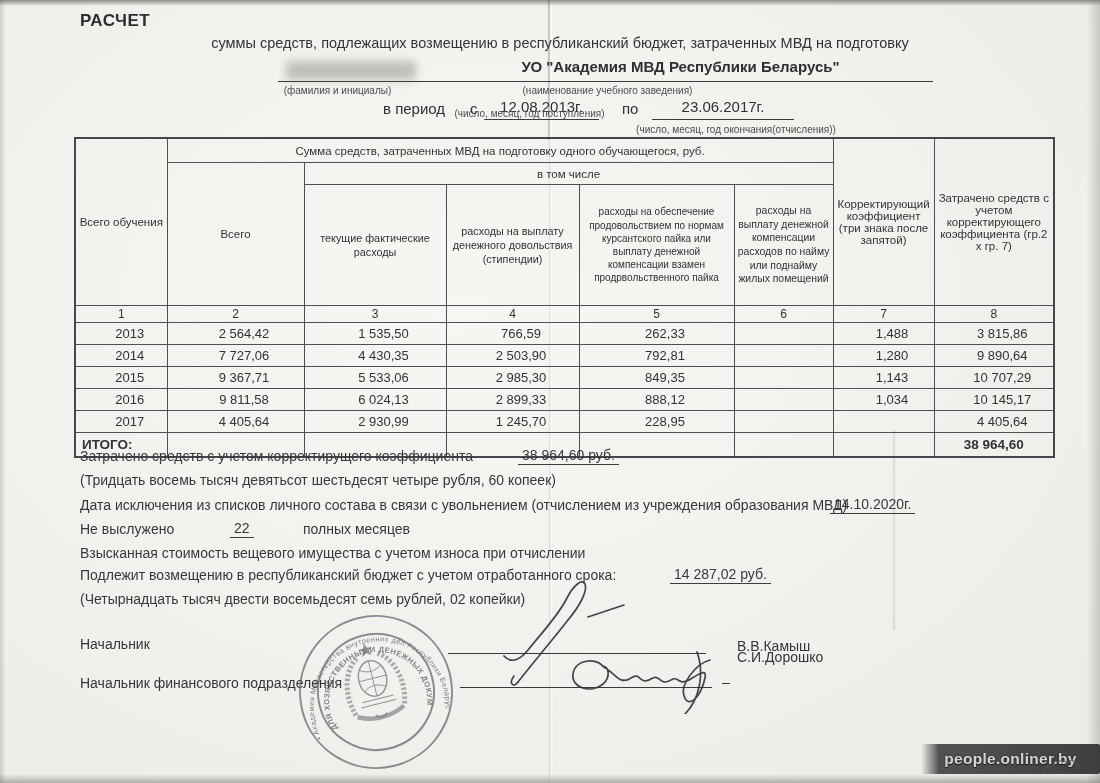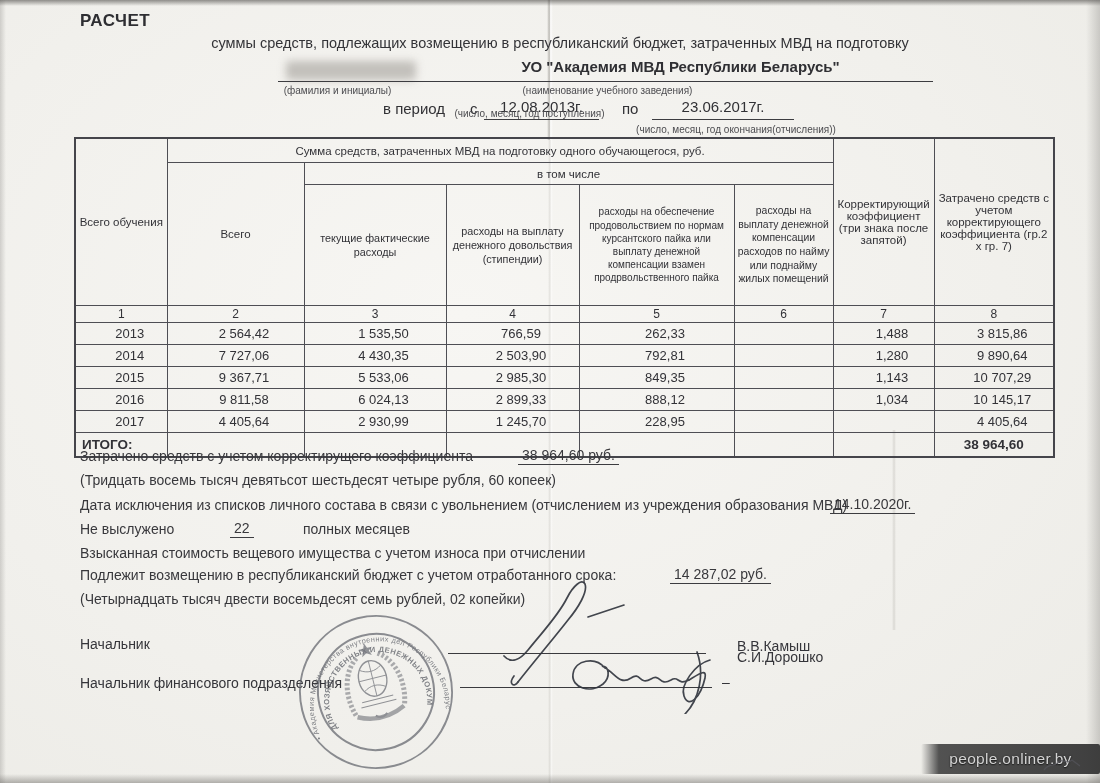--- a/index.html
+++ b/index.html
@@ -58,21 +58,21 @@
   
   .sigline{position:absolute;border-bottom:1.5px solid #3a3a3e;height:0;}
   .signame{position:absolute;font-size:14px;color:#35353a;white-space:nowrap;}
   .sigdash{position:absolute;font-size:14px;color:#35353a;}
 
   .stamp{position:absolute;left:296px;top:612px;width:160px;height:160px;transform:rotate(-14deg);opacity:.82;}
   .autograph{position:absolute;}
 
   .watermark{position:absolute;left:921px;top:744px;width:179px;height:30px;line-height:30px;text-align:center;
       background:linear-gradient(90deg,rgba(70,70,70,0),rgba(70,70,70,.93) 10%,rgba(56,56,56,.96));
-      color:#d4d4d4;font-weight:normal;font-size:15.5px;letter-spacing:.3px;
+      color:#d4d4d4;font-weight:bold;font-size:15.5px;letter-spacing:.3px;
       text-shadow:0 1px 1px #1e1e1e,0 0 2px #2a2a2a;border-radius:2px;}
   .penmark{position:absolute;left:1040px;top:752px;}
 </style>
 </head>
 <body>
 
 <div class="page">
 
   <div class="crease-main"></div>
   <div class="crease-main-top"></div>

